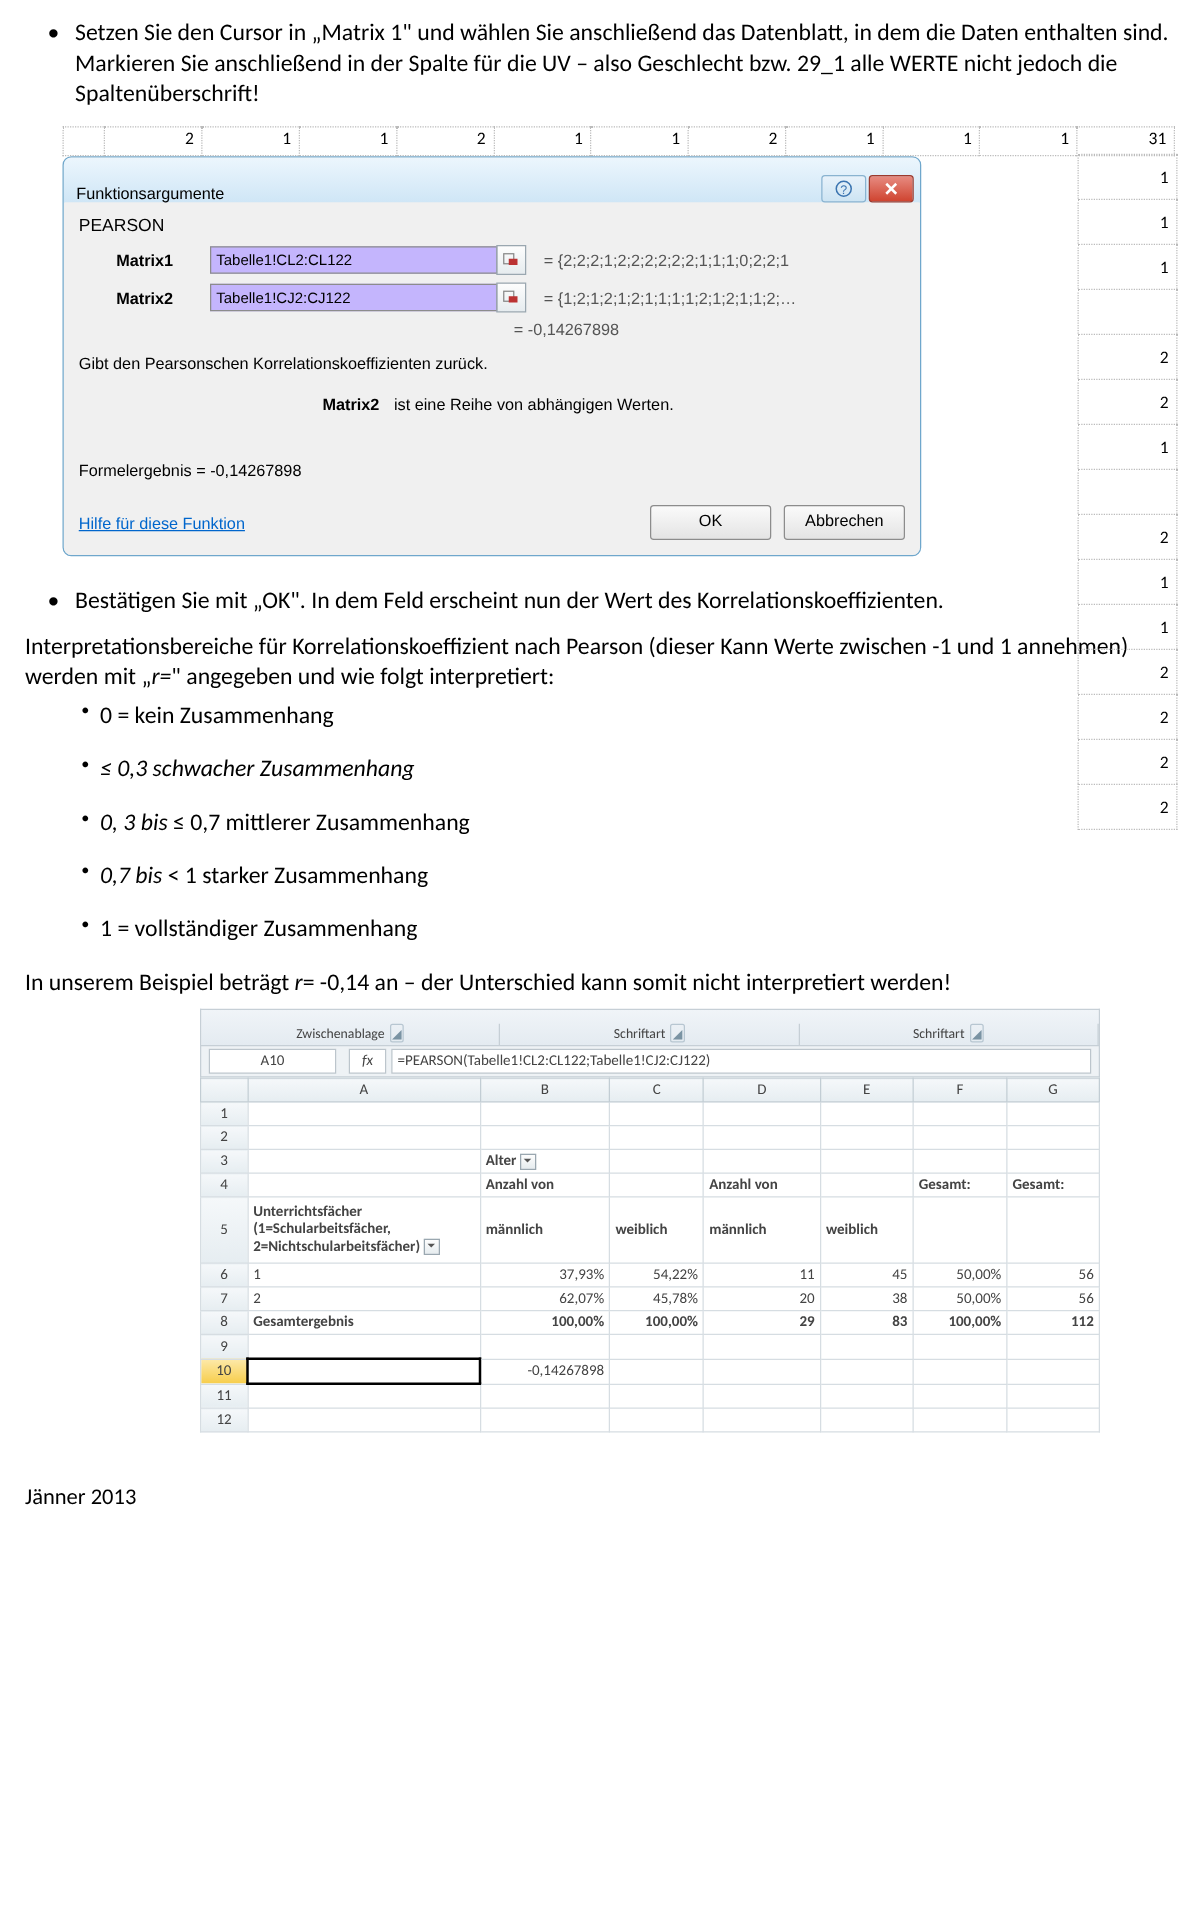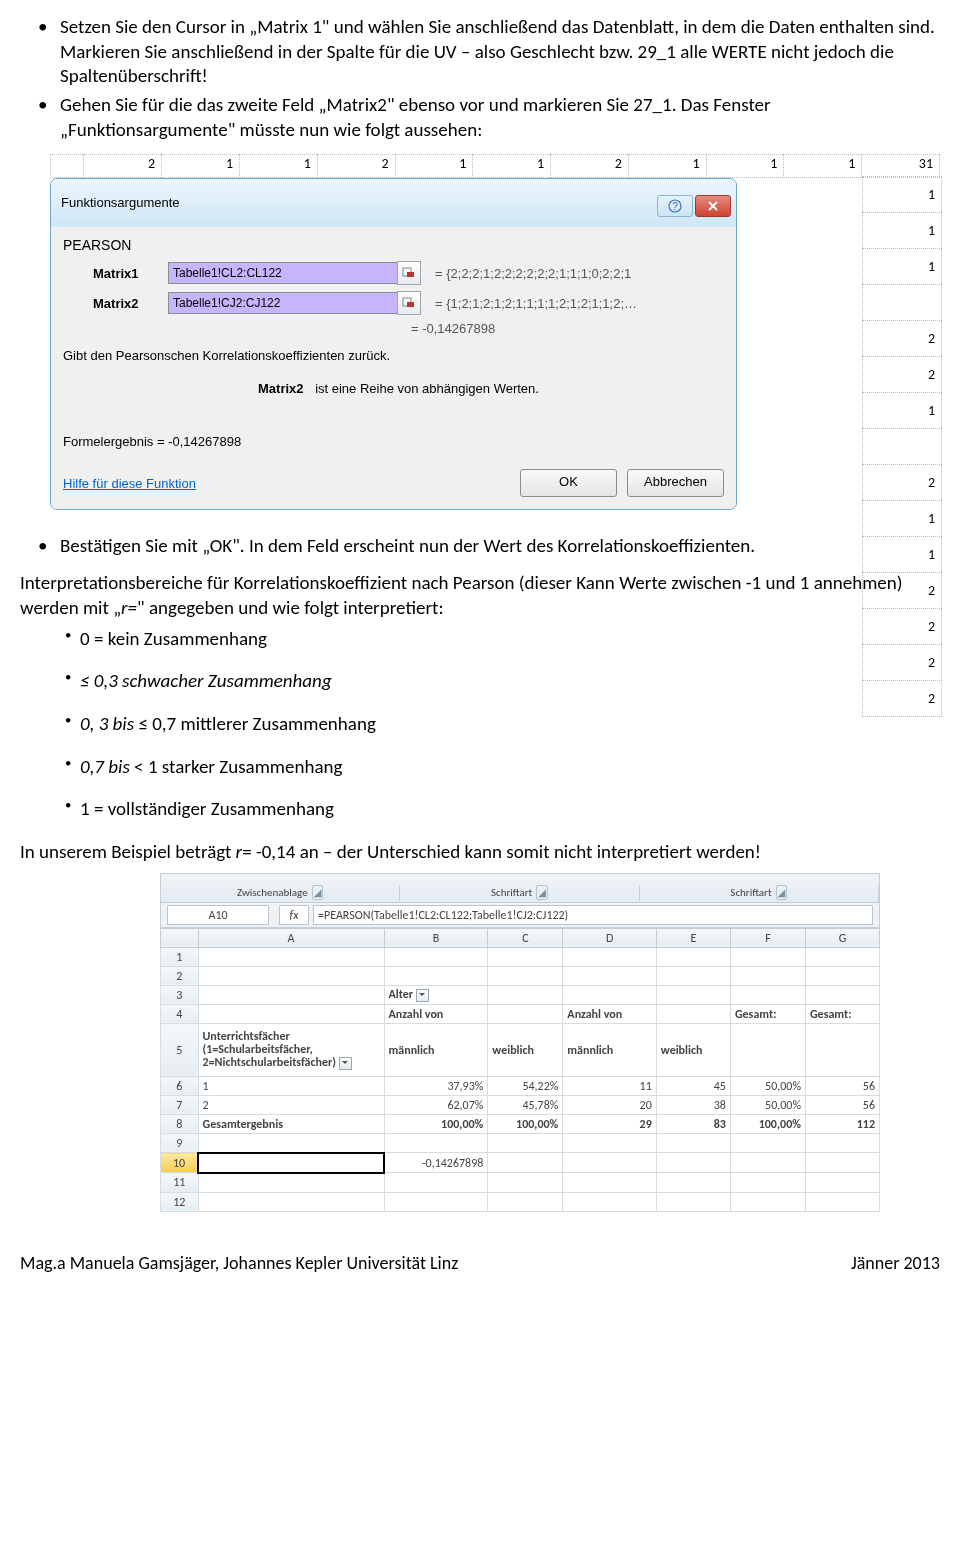--- a/index.html
+++ b/index.html
@@ -13,21 +13,21 @@
   .italic{font-style:italic;}
   p{margin:6px 0;line-height:1.3;}
   .footer{display:flex;justify-content:space-between;margin-top:40px;font-size:18px;}
   
   .ss1{margin:4px 0 24px 0;}
   .ss1-cells{display:flex;font-family:Calibri,Arial,sans-serif;font-size:14px;color:#000;background:#fff;margin-left:30px;}
   .ss1-cells .cell{width:75px;height:22px;border:1px dotted #bbb;text-align:right;padding-right:6px;border-right:none;}
   .ss1-cells .cello{width:28px;}
   .ss1-cells .cell:last-child{border-right:1px dotted #bbb;}
   .dlg{width:685px;margin-left:30px;border:1px solid #6fa7cc;border-radius:7px;overflow:hidden;box-shadow:0 0 0 1px #c7e2f4 inset;background:#f0f0f0;font-family:"Segoe UI",Tahoma,sans-serif;font-size:13px;}
-  .dlg-title{display:flex;align-items:flex-start;justify-content:space-between;height:32px;background:linear-gradient(#ecf6fd,#cfe6f6);padding:16px 5px 0 10px;color:#000;font-size:13px;}
+  .dlg-title{display:flex;align-items:flex-end;justify-content:space-between;height:32px;background:linear-gradient(#ecf6fd,#cfe6f6);padding:4px 5px 0 10px;color:#000;font-size:13px;}
   .dlg-title .btns{display:flex;gap:2px;}
   .dlg-title .btn{width:34px;height:20px;border-radius:3px;display:flex;align-items:center;justify-content:center;border:1px solid #8ab3d0;background:linear-gradient(#e8f2fa,#cde4f3);}
   .dlg-title .btn.close{background:linear-gradient(#e78b81,#cf4430);border-color:#9b3a2e;color:#fff;font-weight:bold;}
   .dlg-title .btn svg{display:block;}
   .dlg-body{padding:10px 12px 12px 12px;background:#f0f0f0;}
   .fn-name{font-size:14px;margin-bottom:8px;}
   .arg-row{display:flex;align-items:center;margin-bottom:6px;margin-left:30px;}
   .arg-label{width:75px;font-weight:bold;font-size:13px;}
   .arg-input{width:220px;height:20px;border:1px solid #8c8c8c;background:#c4b5fd;padding:0 4px;font-size:12px;display:flex;align-items:center;}
   .arg-btn{width:22px;height:22px;border:1px solid #9aa7b0;background:linear-gradient(#fdfdfd,#e6ecef);margin-left:-1px;display:flex;align-items:center;justify-content:center;}
@@ -65,21 +65,20 @@
   table.grid td.selcell{border:2px solid #000;}
   .filter-icon{display:inline-block;width:11px;height:11px;border:1px solid #9aa7b0;background:linear-gradient(#fdfdfd,#e6ecef);vertical-align:middle;margin-left:3px;position:relative;}
   .filter-icon::before{content:"";position:absolute;left:2px;top:3px;border-left:3px solid transparent;border-right:3px solid transparent;border-top:3px solid #555;}
 </style>
 </head>
 <body>
 
 <div class="page">
   <ul class="bullets">
     <li>Setzen Sie den Cursor in „Matrix 1" und wählen Sie anschließend das Datenblatt, in dem die Daten enthalten sind. Markieren Sie anschließend in der Spalte für die UV – also Geschlecht bzw. 29_1 alle WERTE nicht jedoch die Spaltenüberschrift!</li>
-    <li>Gehen Sie für die das zweite Feld „Matrix2" ebenso vor und markieren Sie 27_1. Das Fenster „Funktionsargumente" müsste nun wie folgt aussehen:</li>
   </ul>
 
   <div class="ss1">
     <div class="ss1-wrap">
       <div class="ss1-cells">
         <div class="cell cello"></div>
         <div class="cell">2</div>
         <div class="cell">1</div>
         <div class="cell">1</div>
         <div class="cell">2</div>
@@ -338,16 +337,15 @@
             <td></td>
             <td></td>
             <td></td>
             <td></td>
           </tr>
     </tbody>
       </table>
   </div>
 
   <div class="footer">
-    <span>Mag.a Manuela Gamsjäger, Johannes Kepler Universität Linz</span>
     <span>Jänner 2013</span>
   </div>
 </div>
 
 </body></html>

